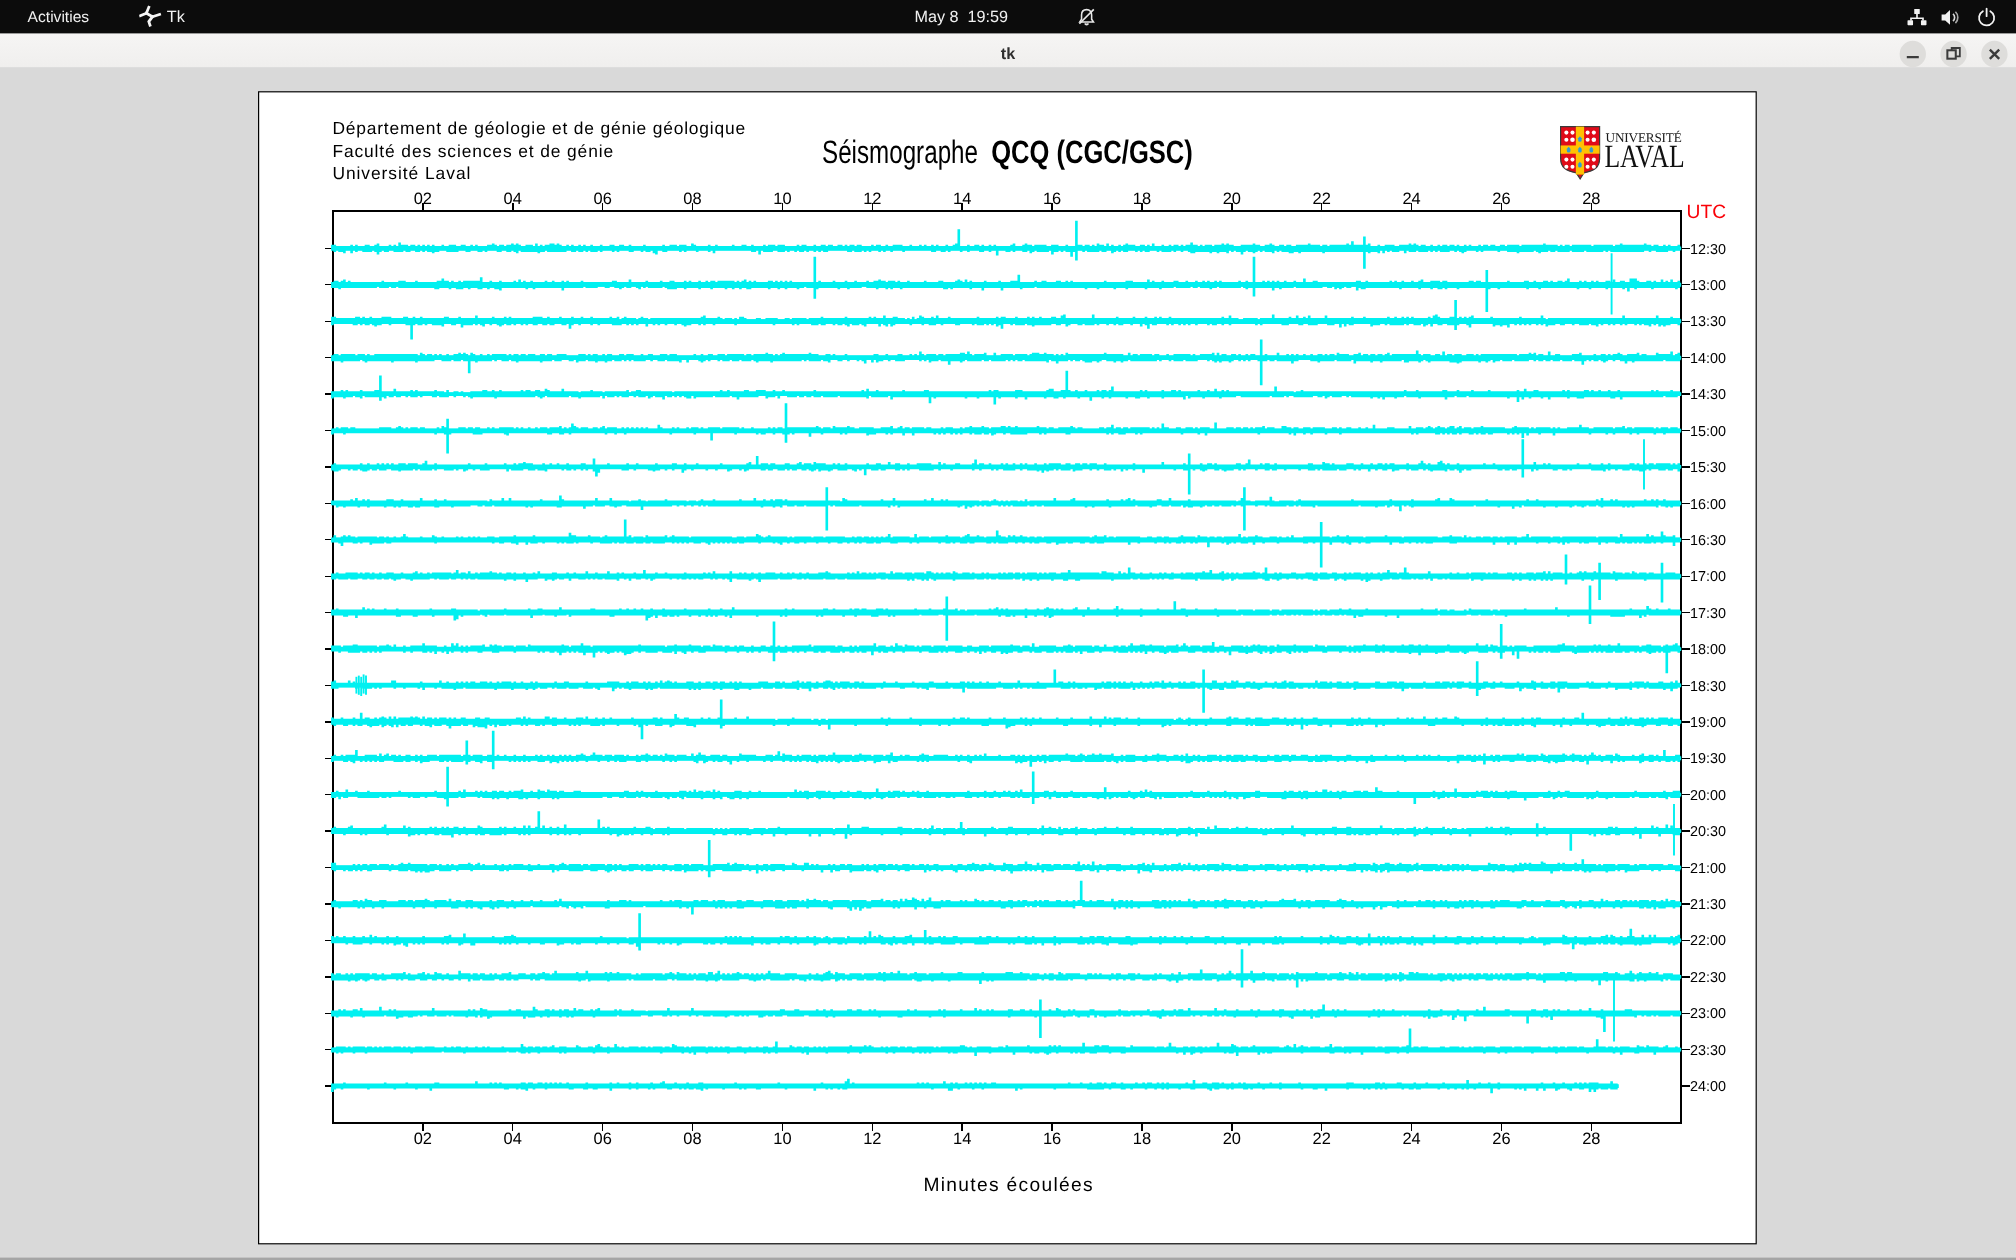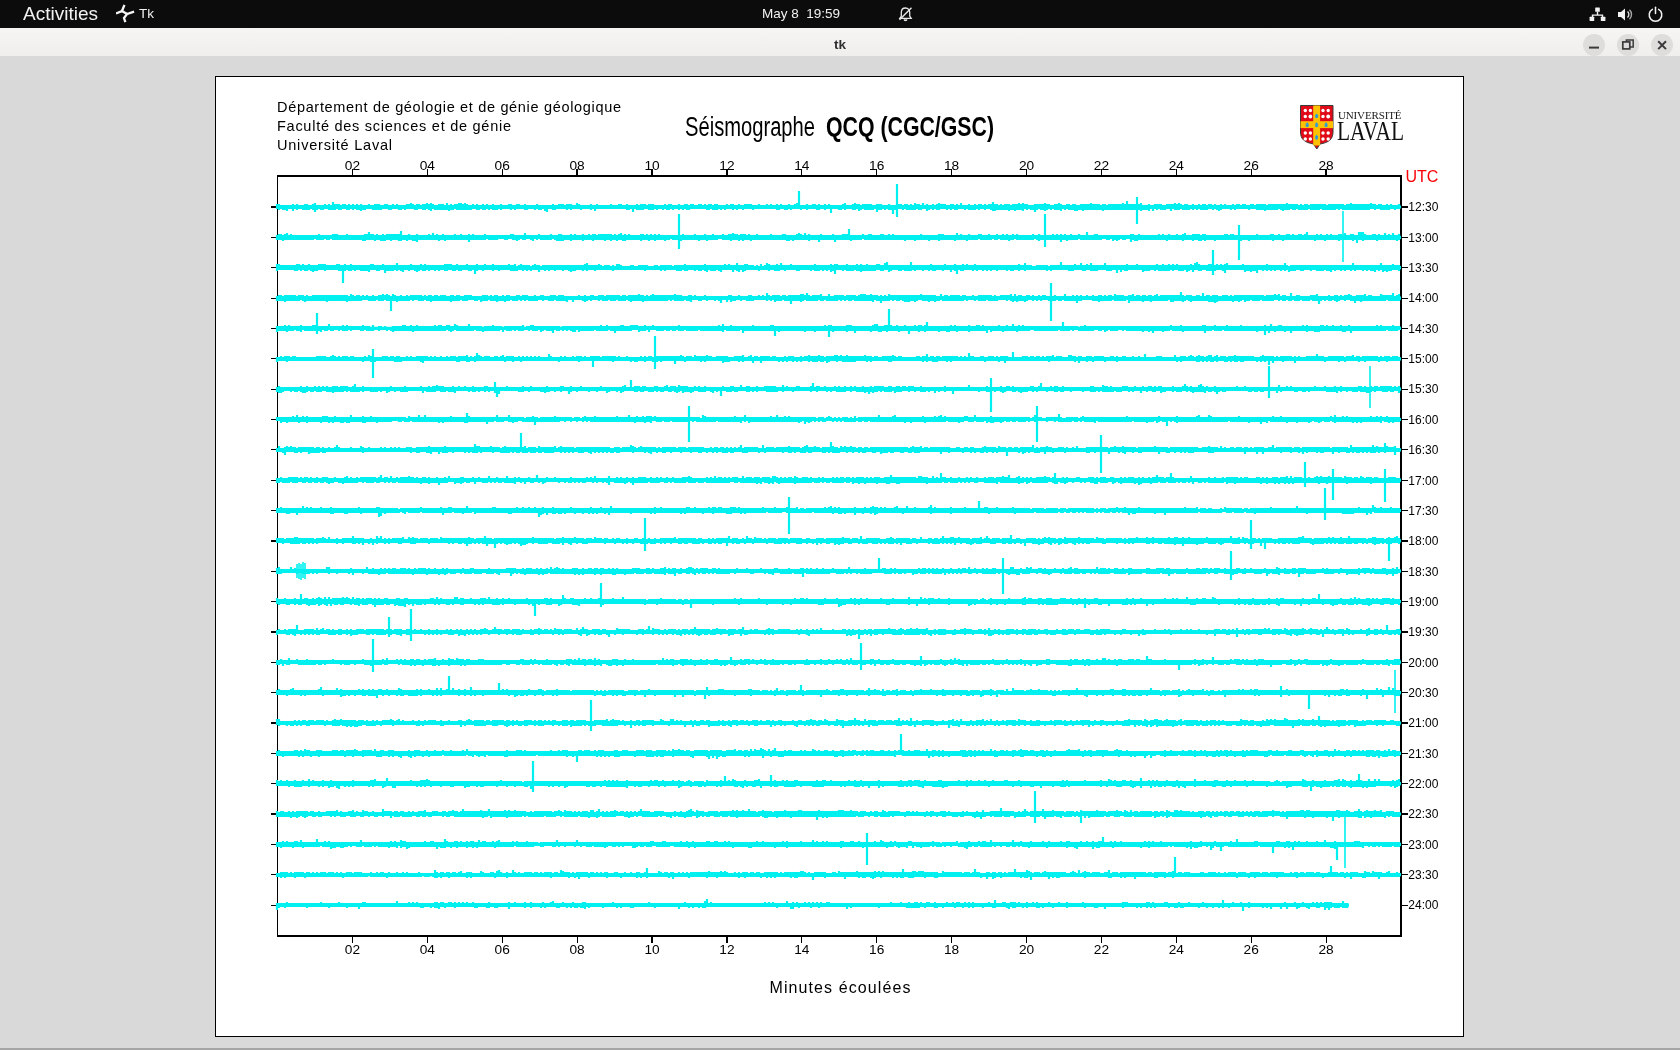--- a/index.html
+++ b/index.html
@@ -1,18 +1,18 @@
 <!DOCTYPE html>
 <html><head><meta charset="utf-8"><title>tk</title>
 <style>
 * { margin:0; padding:0; box-sizing:border-box; }
 body { width:1680px; height:1050px; overflow:hidden; position:relative;
   font-family:"Liberation Sans", sans-serif; background:#d9d9d9; }
 #topbar { position:absolute; left:0; top:0; width:1680px; height:28px; background:#0c0c0c; color:#f1f1f1; }
-#topbar .act { position:absolute; left:23px; top:0; line-height:28px; font-size:19px; }
+#topbar .act { position:absolute; left:23px; top:0; line-height:28px; font-size:13px; }
 #topbar .tkl { position:absolute; left:139px; top:0; line-height:28px; font-size:13.5px; }
 #topbar .clock { position:absolute; left:762px; top:0; width:156px; line-height:28px; font-size:13.5px; }
 #titlebar { position:absolute; left:0; top:28px; width:1680px; height:36px;
   background:linear-gradient(#f6f5f4,#eeedec); border-bottom:1px solid #c1bfbd; }
 #titlebar .title { position:absolute; left:0; width:1680px; text-align:center; top:0; line-height:34px; font-size:13.5px; font-weight:bold; color:#2f2f2f; }
 .wbtn { position:absolute; top:34px; width:22px; height:22px; border-radius:11px; background:#deddDB; }
 .wbtn svg { position:absolute; left:0; top:0; }
 #content { position:absolute; left:0; top:56px; width:1680px; height:986px; background:#d9d9d9; }
 #page { position:absolute; left:215px; top:20px; width:1249px; height:961px; background:#fff; border:1.5px solid #000; }
 #page svg { position:absolute; left:-1.5px; top:-1.5px; }

